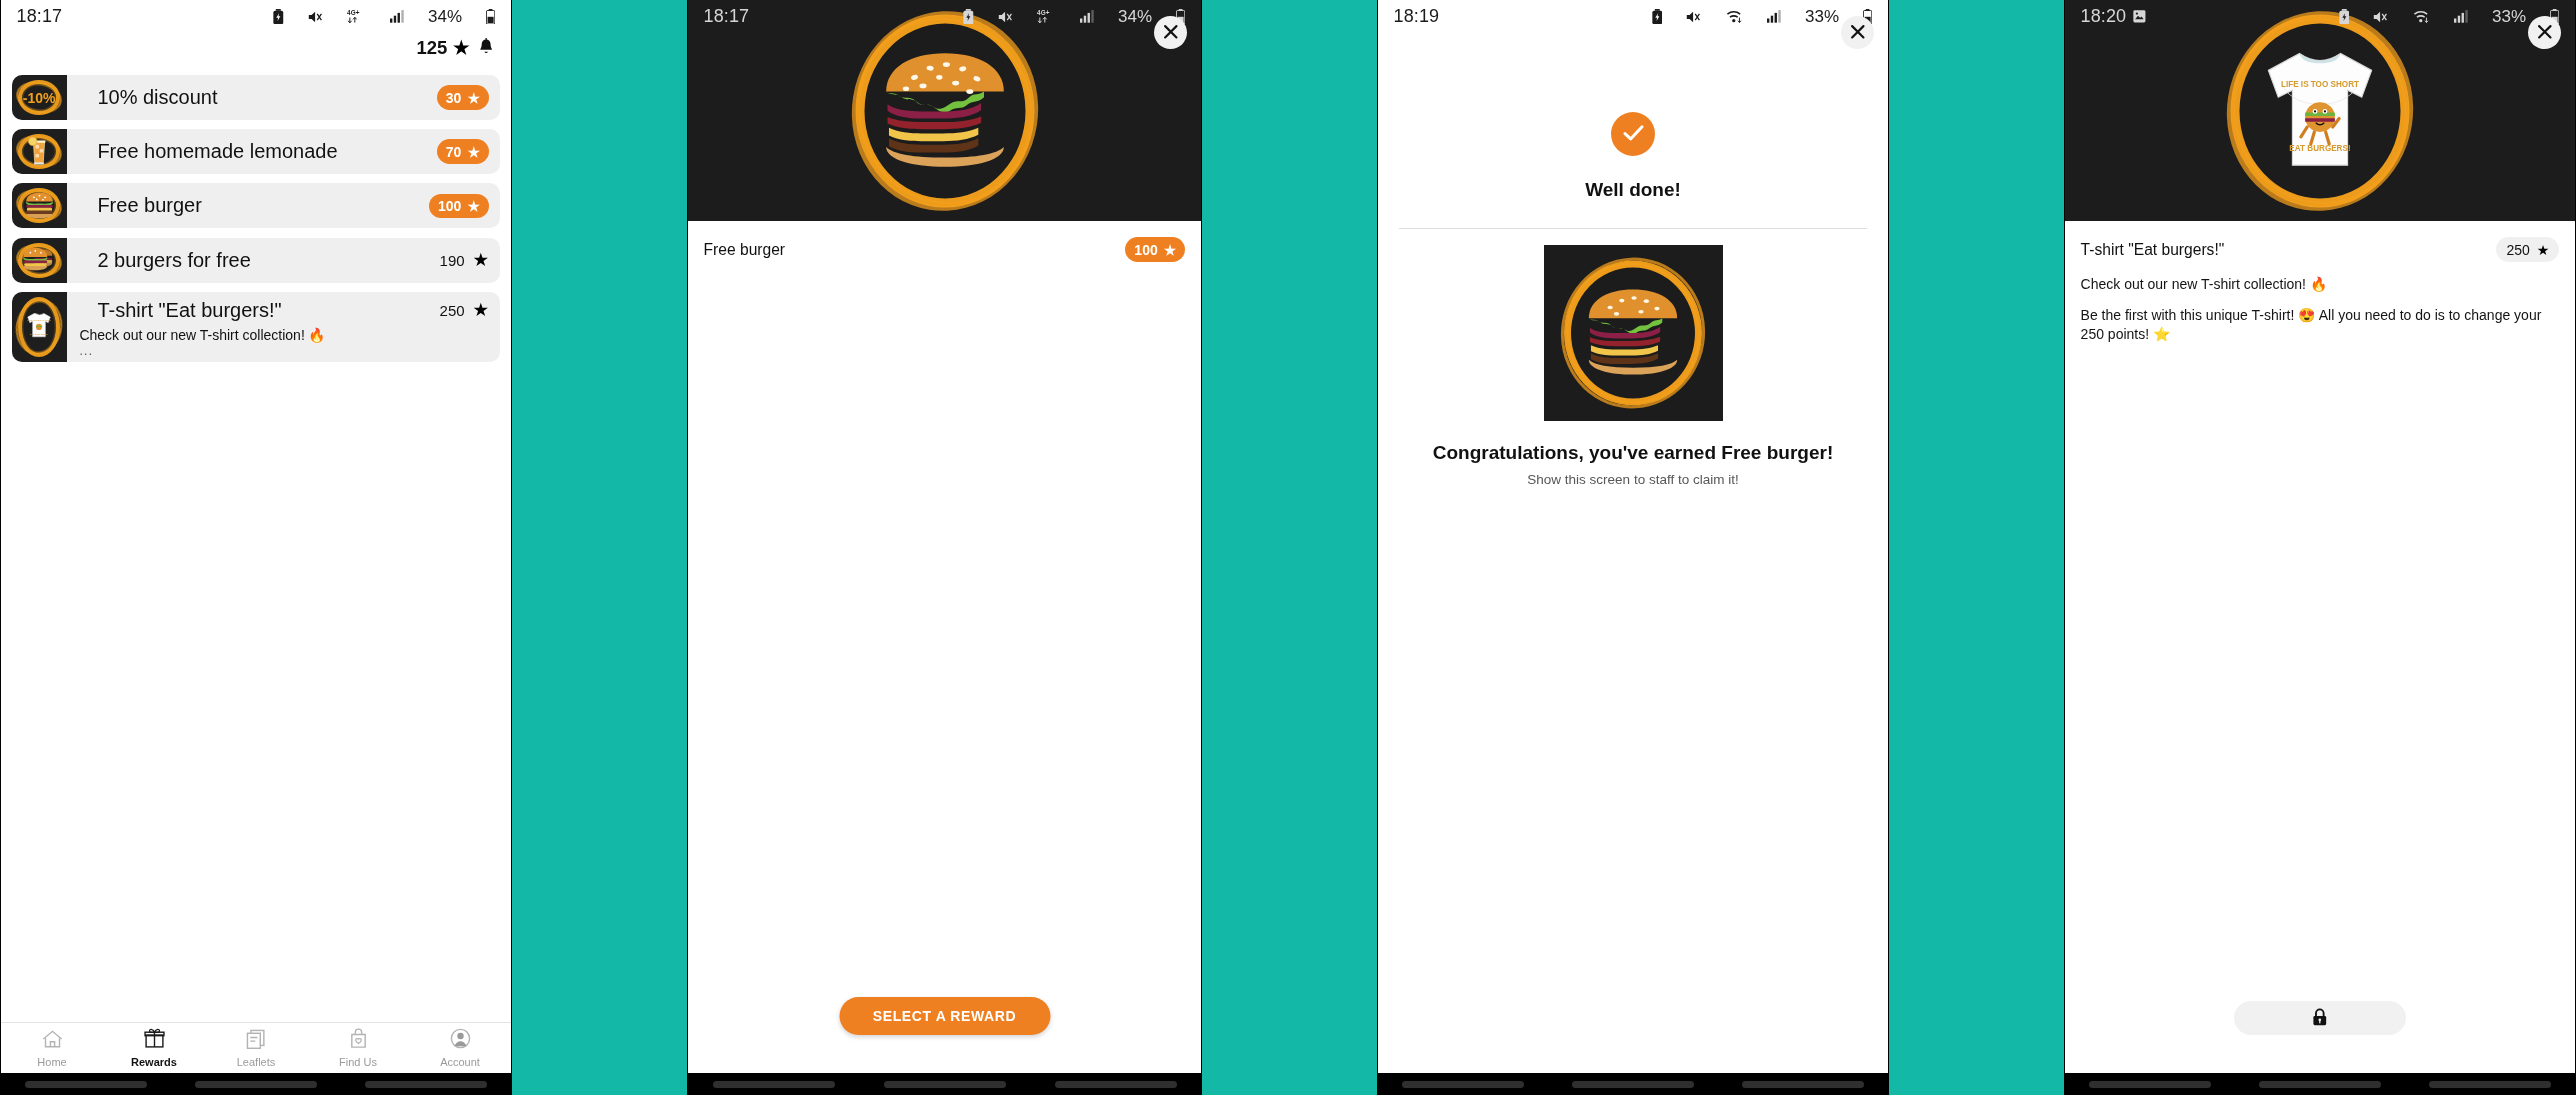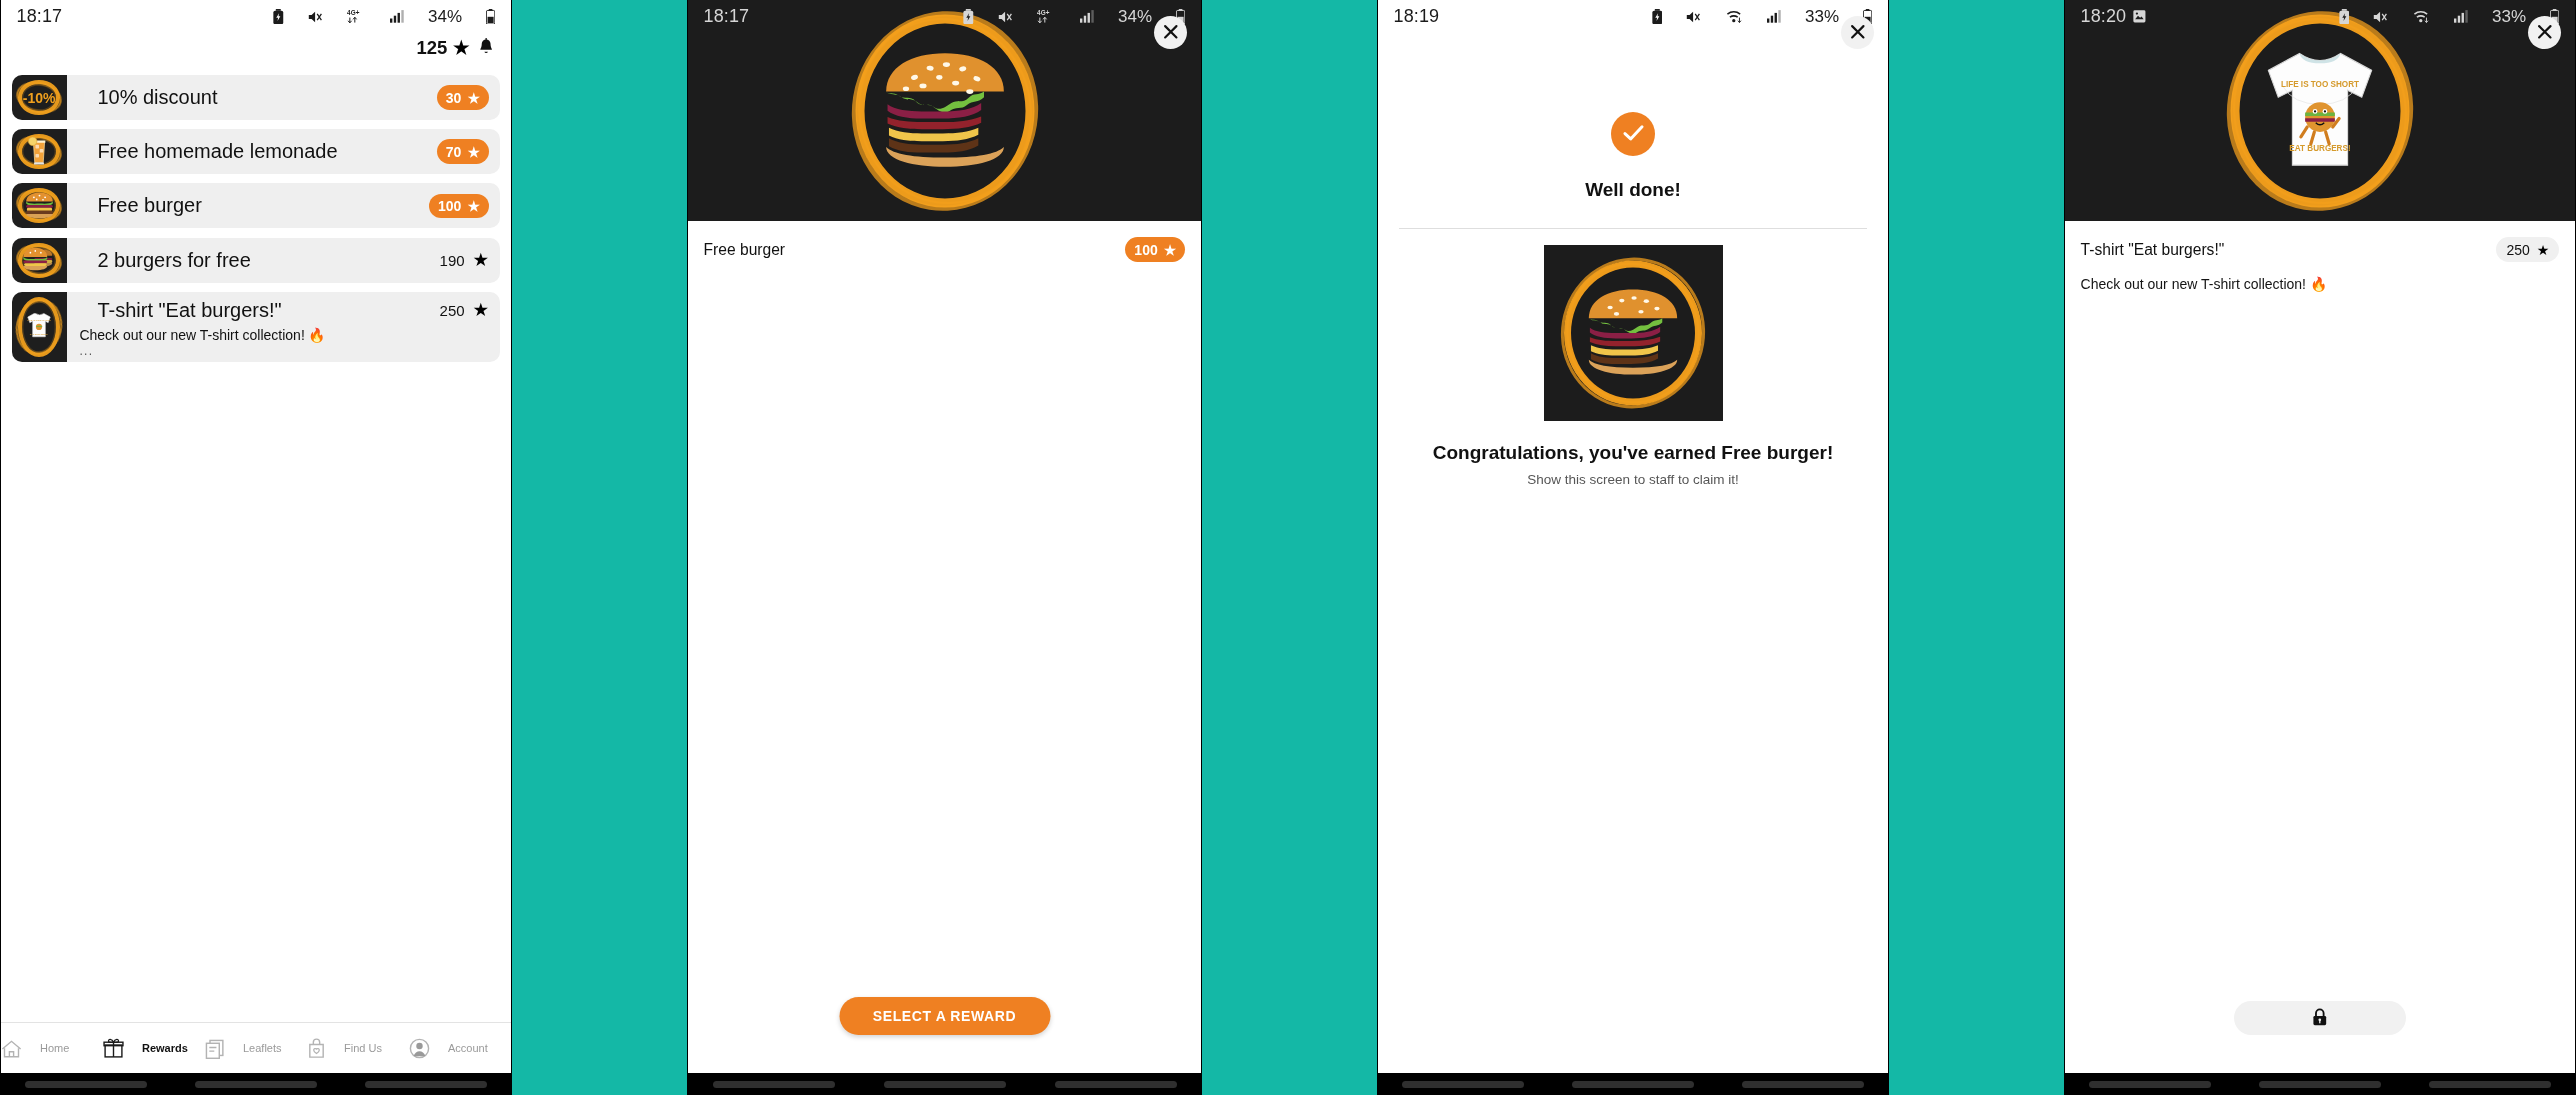--- a/index.html
+++ b/index.html
@@ -67,21 +67,21 @@
           box-shadow: 0 0 0 1.4px rgba(240,160,30,.25) inset; }
   .ring.r2 { inset: 7px 4.3px; border-width: 2.8px; border-color: rgba(240,160,30,.8); transform: rotate(12deg); }
   .thumb-art { position: relative; z-index: 2; font-size: 14px; font-weight: 800; color: #f0a01e; }
 
   
   .mini { position: relative; z-index: 2; }
 
   
   .bottomnav { position: absolute; bottom: 23px; left: 0; right: 0; height: 51px; background: #fff;
                border-top: 0.7px solid #e3e3e3; display: flex; align-items: center; }
-  .nav-item { flex: 1; display: flex; align-items: center; gap: 18px; text-align: right; }
+  .nav-item { flex: 1; display: flex; flex-direction: column; align-items: center; gap: 7px; text-align: right; }
   .nav-label { font-size: 11px; color: #9a9a9a; }
   .nav-item.active .nav-label { color: #111; font-weight: 700; }
   .nav-ico { color: #b3b3b3; height: 21px; display: flex; align-items: flex-end; }
   .nav-item.active .nav-ico { color: #1a1a1a; }
 
   
   .hero { position: relative; width: 100%; background: #1c1c1c; overflow: hidden; }
   .hero-ring { position: absolute; left: 50%; top: 50%; transform: translate(-50%,-50%);
                width: 179px; height: 193px; border-radius: 50%;
                border: 9.2px solid #f5a01c; opacity: .97; }
@@ -690,20 +690,21 @@
       <span class="detail-right">
         <span class="pill-gray">
           <span>250</span>
           <span class="star-blk" style="font-size:14px">★</span>
         </span>
       </span>
     </div>
 
     <div class="detail-body">
       <p class="detail-p">Check out our new T-shirt collection! 🔥</p>
+      <p class="detail-p">Be the first with this unique T-shirt! 😍 All you need to do is to change your 250 points! ⭐</p>
     </div>
 
     <div class="cta-locked">
       <span>
         <svg width="15.6" height="18" viewBox="0 0 22 25">
             <path d="M5.6 11V7.2a5.4 5.4 0 0 1 10.8 0V11" stroke="#111" stroke-width="2.6" fill="none"></path>
             <rect x="2" y="11" width="18" height="13" rx="2" fill="#111"></rect>
             <circle cx="11" cy="16.5" r="1.9" fill="#f1f1f1"></circle>
             <rect x="10.1" y="17" width="1.8" height="4.4" fill="#f1f1f1"></rect>
           </svg>

